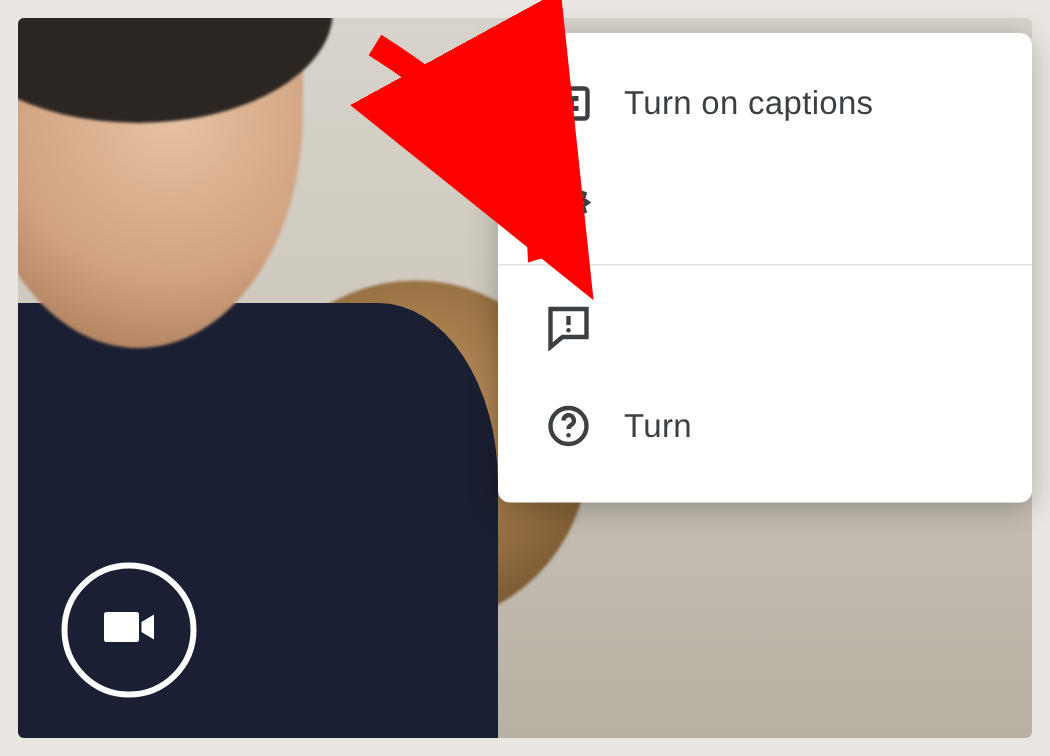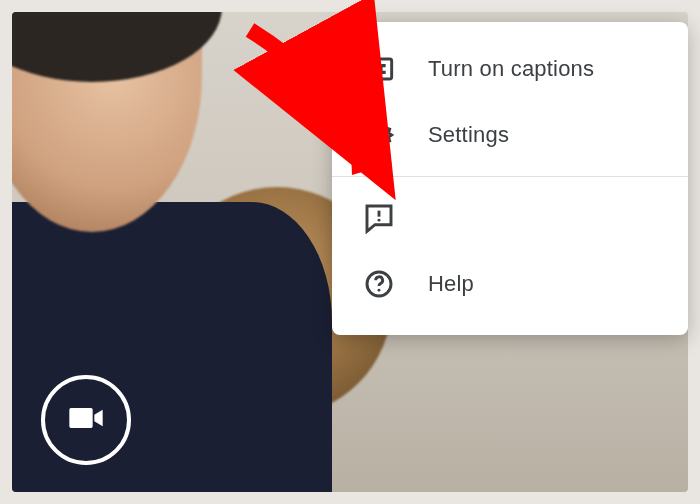--- a/index.html
+++ b/index.html
@@ -74,21 +74,21 @@
       left:332px;
       width:356px;
       background:#fff;
       border-radius:8px;
       box-shadow:0 4px 20px rgba(0,0,0,0.25);
       padding:14px 0 18px 0;
     }
     .menu-item {
       display:flex;
       align-items:center;
-      gap:32px;
+      gap:20px;
       padding:16px 30px;
       cursor:pointer;
     }
     .menu-item .icon { width:34px; height:34px; display:flex; align-items:center; justify-content:center; flex:0 0 34px; }
     .menu-item .icon svg { width:32px; height:32px; stroke:#3c4043; fill:none; stroke-width:2.2; }
     .menu-item .label { font-size:22px; color:#3c4043; letter-spacing:0.2px; }
     .menu-divider { height:1px; background:#e0e0e0; margin:8px 0; }
 
     
     .arrow {
@@ -129,21 +129,20 @@
       <span class="label">Turn on captions</span>
     </div>
 
     <div class="menu-item">
       <span class="icon">
         <svg viewBox="0 0 24 24">
           <circle cx="12" cy="12" r="3.2" fill="#3c4043" stroke="none"></circle>
           <path d="M12 2.5l1.6 2.3 2.7-.8 1 2.7 2.7 1-.8 2.7 2.3 1.6-2.3 1.6.8 2.7-2.7 1-1 2.7-2.7-.8L12 21.5l-1.6-2.3-2.7.8-1-2.7-2.7-1 .8-2.7L2.5 12l2.3-1.6-.8-2.7 2.7-1 1-2.7 2.7.8L12 2.5z"></path>
         </svg>
       </span>
-      <span class="label">Settings</span>
     </div>
 
     <div class="menu-divider"></div>
 
     <div class="menu-item">
       <span class="icon">
         <svg viewBox="0 0 24 24">
           <path d="M3 3h18v14H9l-6 5V3z"></path>
           <line x1="12" y1="6.5" x2="12" y2="11"></line>
           <circle cx="12" cy="13.6" r="1.1" fill="#3c4043" stroke="none"></circle>
@@ -153,21 +152,21 @@
 
 
     <div class="menu-item">
       <span class="icon">
         <svg viewBox="0 0 24 24">
           <circle cx="12" cy="12" r="9"></circle>
           <path d="M9.5 9.2a2.6 2.6 0 1 1 3.8 2.3c-.9.5-1.3 1-1.3 2"></path>
           <circle cx="12" cy="16.6" r="1.1" fill="#3c4043" stroke="none"></circle>
         </svg>
       </span>
-      <span class="label">Help</span>
+      <span class="label">Turn</span>
     </div>
 
   </div>
 
   <svg class="arrow" width="700" height="504">
     <defs>
       <marker id="arrowhead" markerWidth="12" markerHeight="12" refX="8" refY="5" orient="auto">
         <polygon points="0,0 12,5 0,10" fill="#ff0000"></polygon>
       </marker>
     </defs>

